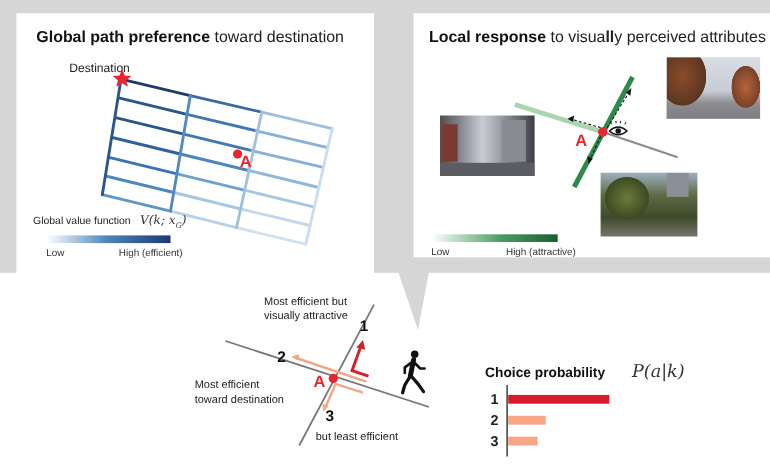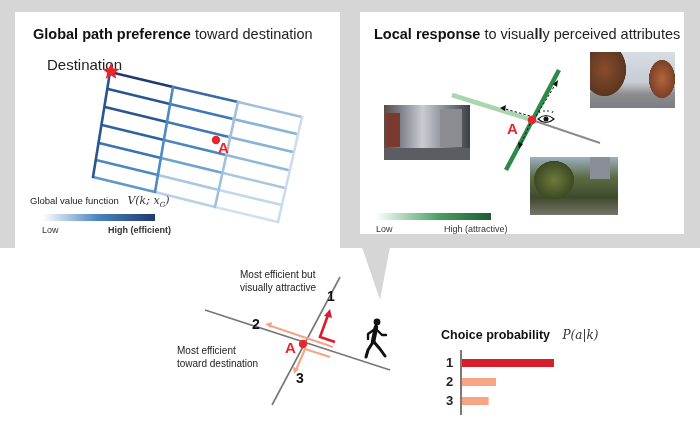--- a/index.html
+++ b/index.html
@@ -1,21 +1,21 @@
 <!DOCTYPE html>
 <html><head>
 <meta charset="utf-8">
 <style>
   html, body { margin: 0; padding: 0; }
   body { width: 700px; height: 423px; position: relative; background: #ffffff; overflow: hidden; font-family: "Liberation Sans", sans-serif; color: #222; }
   .gray-band { position: absolute; left: 0; top: 0; width: 700px; height: 248px; background: #d6d6d6; }
   .pointer { position: absolute; left: 0; top: 0; }
   .panel { position: absolute; background: #ffffff; }
   .panel-left { left: 15px; top: 12px; width: 325px; height: 260px; }
-  .panel-right { left: 360px; top: 12px; width: 324px; height: 222px; }
+  .panel-right { left: 376px; top: 12px; width: 324px; height: 222px; }
   .title { position: absolute; left: 18px; top: 14px; font-size: 14.5px; white-space: nowrap; }
   .title b { font-weight: bold; color: #111; }
   .title span.light { color: #222; font-weight: normal; }
   .title .bold-l { font-weight: bold; }
   .legend-label { position: absolute; font-size: 9.5px; color: #222; white-space: nowrap; }
   .math { font-family: "DejaVu Serif", serif; font-style: italic; font-size: 11px; color: #333; }
   .small { position: absolute; font-size: 9px; color: #333; white-space: nowrap; }
   .photo { position: absolute; overflow: hidden; }
   .annot { position: absolute; font-size: 10px; color: #222; line-height: 13px; white-space: nowrap; }
   .num { position: absolute; font-weight: bold; font-size: 14px; color: #111; }
@@ -28,21 +28,21 @@
 
 <div class="gray-band"></div>
 <svg class="pointer" width="700" height="423">
   <polygon points="362,247 390,247 380,300" fill="#d6d6d6"></polygon>
 </svg>
 
 <div class="panel panel-left">
   <div class="title">
     <b>Global path preference</b><span class="light"> toward destination</span>
   </div>
-  <div class="small" style="left:32px;top:44px;font-size:15px;color:#222;">Destination</div>
+  <div class="small" style="left:48px;top:44px;font-size:11px;color:#222;">Destination</div>
 
   <svg width="325" height="222" style="left:0;top:0;">
     <defs>
       <linearGradient id="gBlue" x1="0" y1="0" x2="1" y2="0">
         <stop offset="0" stop-color="#ffffff"></stop>
         <stop offset="0.5" stop-color="#4a83bd"></stop>
         <stop offset="1" stop-color="#1f3a6e"></stop>
       </linearGradient>
     </defs>
 
@@ -87,21 +87,21 @@
 
     <rect x="27" y="202" width="113" height="7" fill="url(#gBlue)"></rect>
   </svg>
   <div class="num" style="left:203px;top:127px;color:#e8262e;font-size:15px;">A</div>
 
   <div class="legend-label" style="left:15px;top:182px;">
     <span>Global value function</span>
     <span class="math" style="margin-left:6px;margin-top:27px;"><span>V(k;&nbsp;x</span><sub style="font-size:7px;">G</sub>)</span>
   </div>
   <div class="small" style="left:27px;top:213px;">Low</div>
-  <div class="small" style="left:93px;top:213px;font-weight:bold;">High (efficient)</div>
+  <div class="small" style="left:93px;top:213px;">High (efficient)</div>
 </div>
 
 <div class="panel panel-right">
   <div class="title" style="left:14px;">
     <b>Local response</b><span class="light"> to visua</span><span class="bold-l">ll</span><span class="light">y perceived attributes</span>
   </div>
 
   <div class="photo" style="left:24px;top:93px;width:86px;height:55px;background:linear-gradient(90deg,#5a4a48 0%,#7b7d86 18%,#c9cdd3 45%,#a4a8ae 60%,#6f727a 80%,#3e3f45 100%);">
     <div style="position:absolute;left:0;bottom:0;width:100%;height:12px;background:#5b5d62;"></div>
     <div style="position:absolute;left:2px;top:8px;width:14px;height:34px;background:#7a3a30;"></div>
@@ -196,25 +196,26 @@
 
 <div class="annot" style="left:240px;top:268px;">
   <div>Most efficient but</div>
   <div>visually attractive</div>
 </div>
 <div class="annot" style="left:177px;top:344px;">
   <div>Most efficient</div>
   <div>toward destination</div>
 </div>
 <div class="annot" style="left:287px;top:391px;">
+  <div>but least efficient</div>
 </div>
 
 <div class="cp-title">
   <span>Choice probability</span>
-  <span class="math" style="font-size:12px;font-weight:normal;margin-left:9px;">P(a|k)</span>
+  <span class="math" style="font-size:16px;font-weight:normal;margin-left:21px;">P(a|k)</span>
 </div>
 <svg id="cp-chart" width="700" height="423" style="left:0;top:0;">
   <line x1="461" y1="350" x2="461" y2="415" stroke="#222" stroke-width="1.2"></line>
   <g id="cp-bars">
       <rect x="462" y="359" width="92" height="8" fill="#d81e2c"></rect>
       <rect x="462" y="378" width="34.04" height="8" fill="#f8a585"></rect>
       <rect x="462" y="397" width="26.68" height="8" fill="#f8a585"></rect>
     </g>
 </svg>
 <div id="cp-labels">

